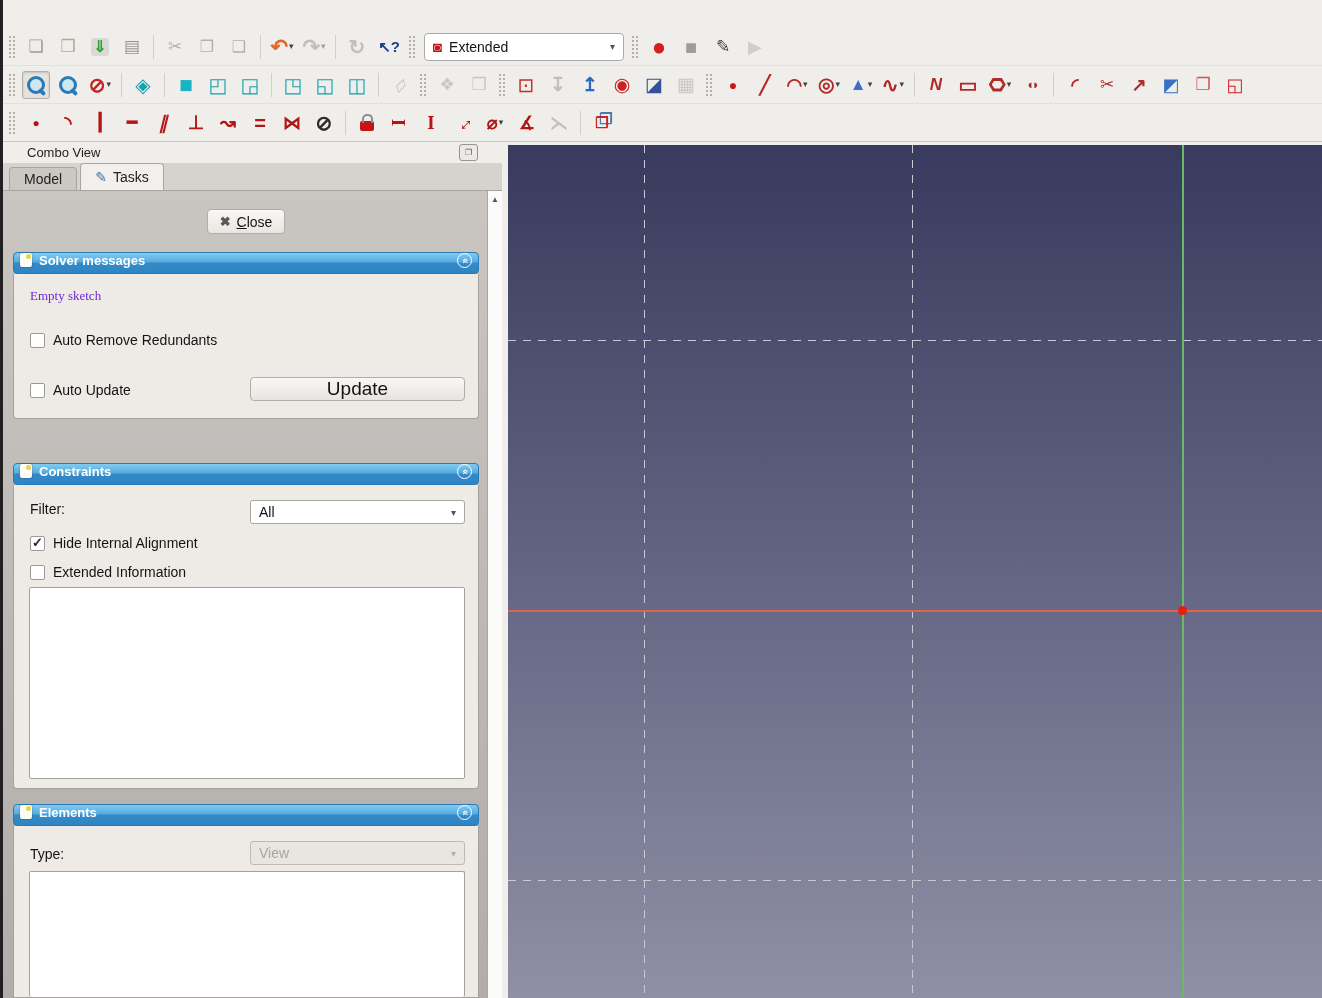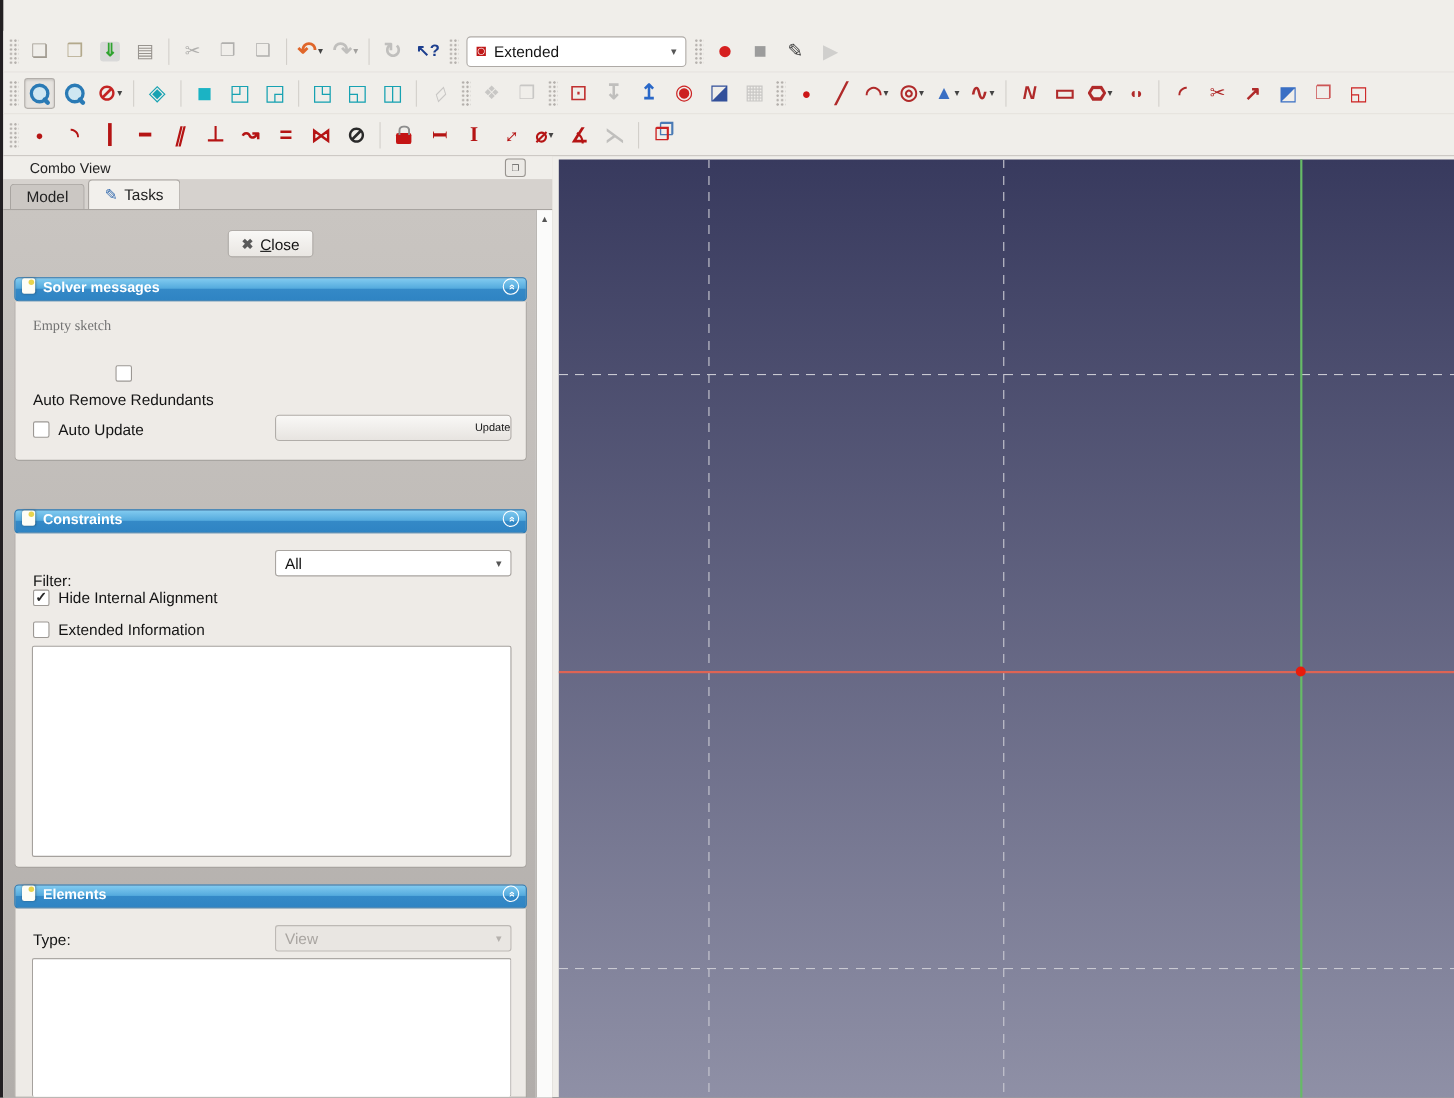--- a/index.html
+++ b/index.html
@@ -55,26 +55,26 @@
   .closebtn .lbl{display:inline-block;}
   .closebtn .lbl::first-letter{text-decoration:underline;}
   
   .panel{position:absolute;left:10px;width:466px;}
   .phead{height:22px;background:linear-gradient(#82cbf0,#55abde 45%,#3489c7 50%,#2f84c3);border:1px solid #2a7ab5;border-radius:4px;display:flex;align-items:flex-start;padding:0 6px;color:#fff;font-weight:bold;font-size:13px;gap:7px;box-sizing:border-box;cursor:default;}
   .note-ic{width:12px;height:14px;background:#fdfdf6;border-radius:2px;position:relative;box-shadow:0 0 2px rgba(0,0,0,.35);flex:none;}
   .note-ic::after{content:"";position:absolute;right:1px;top:1px;width:5px;height:5px;background:#e8d44d;border-radius:50%;}
   .coll-ic{margin-left:auto;width:15px;height:15px;border:1.5px solid #fff;border-radius:50%;display:flex;align-items:center;justify-content:center;box-sizing:border-box;}
   .coll-ic span{display:block;transform:rotate(90deg);font-size:10px;font-weight:bold;color:#fff;line-height:1;}
   .pbody{position:absolute;left:0;right:0;top:22px;bottom:0;background:#eeebe7;border:1px solid #a5a19d;border-top:none;border-radius:0 0 4px 4px;box-sizing:border-box;}
-  .serifmsg{position:absolute;left:16px;top:14px;font-family:"Liberation Serif",serif;font-size:13px;color:#737373;}
+  .serifmsg{position:absolute;left:16px;top:14px;font-family:"Liberation Serif",serif;font-size:13px;color:#6d28d9;}
   .cbrow{position:absolute;display:flex;align-items:center;gap:8px;}
   .cb{width:15px;height:15px;background:#fff;border:1px solid #9c9894;border-radius:2px;position:relative;flex:none;box-sizing:border-box;}
   .cb.checked::after{content:"✓";position:absolute;left:1px;top:-2px;font-size:13px;font-weight:bold;color:#2a2a2a;}
   .cblabel{font-size:14px;color:#141414;}
-  .pushbtn{position:absolute;display:flex;align-items:center;justify-content:flex-end;background:linear-gradient(#f9f8f6,#e7e4e0);border:1px solid #b1ada9;border-radius:4px;font-size:10px;color:#141414;box-sizing:border-box;cursor:default;}
+  .pushbtn{position:absolute;display:flex;align-items:center;justify-content:center;background:linear-gradient(#f9f8f6,#e7e4e0);border:1px solid #b1ada9;border-radius:4px;font-size:19px;color:#141414;box-sizing:border-box;cursor:default;}
   .flabel{position:absolute;font-size:14px;color:#141414;}
   .select{position:absolute;height:24px;background:#fff;border:1px solid #a9a5a1;border-radius:3px;display:flex;align-items:center;padding:0 8px;font-size:14px;color:#141414;box-sizing:border-box;cursor:default;}
   .select .arr{margin-left:auto;font-size:10px;color:#555;}
   .select.disabled{background:#e9e6e2;color:#a9a5a1;border-color:#bdb9b5;}
   .select.disabled .arr{color:#b5b1ad;}
   .listbox{position:absolute;background:#fff;border:1px solid #a5a19d;border-radius:2px;box-sizing:border-box;}
 
   
   .viewport{position:absolute;left:508px;top:145px;right:0;bottom:0;}
   .vline{position:absolute;top:0;bottom:0;width:1px;}
@@ -362,21 +362,21 @@
       <div class="panel" style="top:61px;height:167px;">
         <div class="phead">
           <span class="note-ic"></span>
           <span>Solver messages</span>
           <span class="coll-ic">
               <span>«</span>
             </span>
         </div>
         <div class="pbody">
           <div class="serifmsg">Empty sketch</div>
-          <div class="cbrow" style="left:16px;top:58px;flex-direction:column;">
+          <div class="cbrow" style="left:16px;top:58px;">
             <span class="cb"></span>
             <span class="cblabel">Auto Remove Redundants</span>
           </div>
           <div class="cbrow" style="left:16px;top:108px;">
             <span class="cb"></span>
             <span class="cblabel">Auto Update</span>
           </div>
           <div class="pushbtn" style="left:236px;top:103px;width:215px;height:24px;">
             <span>Update</span>
           </div>
@@ -386,21 +386,21 @@
 
       <div class="panel" style="top:272px;height:326px;border-radius:17px;">
         <div class="phead">
           <span class="note-ic"></span>
           <span>Constraints</span>
           <span class="coll-ic">
               <span>«</span>
             </span>
         </div>
         <div class="pbody">
-          <div class="flabel" style="left:16px;top:35px;">Filter:</div>
+          <div class="flabel" style="left:16px;top:16px;">Filter:</div>
           <div class="select" style="left:236px;top:15px;width:215px;">
             <span>All</span>
             <span class="arr">▾</span>
           </div>
           <div class="cbrow" style="left:16px;top:50px;">
             <span class="cb checked"></span>
             <span class="cblabel">Hide Internal Alignment</span>
           </div>
           <div class="cbrow" style="left:16px;top:79px;">
             <span class="cb"></span>

